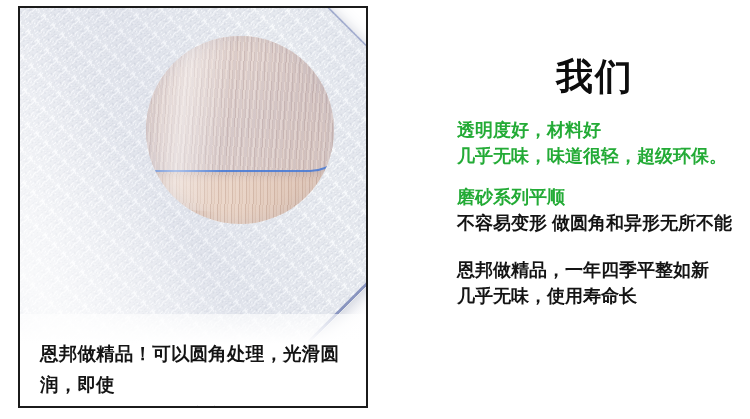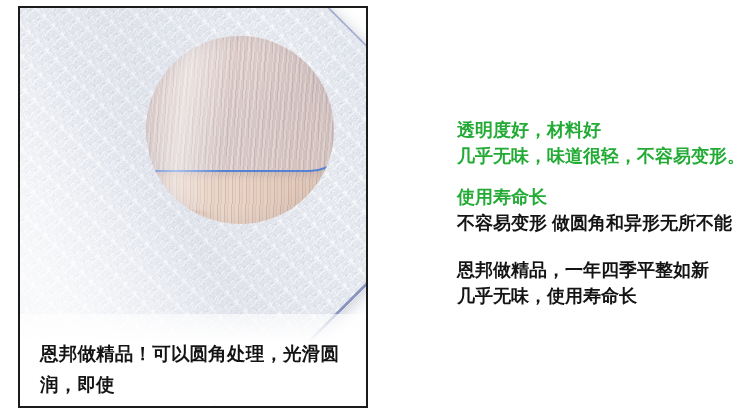--- a/index.html
+++ b/index.html
@@ -187,30 +187,31 @@
       <div class="mag-vignette"></div>
     </div>
 
     <div class="caption-wrap">
       <div class="caption">恩邦做精品！可以圆角处理，光滑圆润，即使
   一块小垫也要做到完美的手感。</div>
     </div>
   </div>
 
   <div class="panel">
+    <div class="panel-title">我们</div>
 
     <div class="groups">
 
       <div class="grp">
         <div class="line green">透明度好，材料好</div>
-        <div class="line green">几乎无味，味道很轻，不容易变形。</div>
+        <div class="line green">几乎无味，味道很轻，超级环保。</div>
       </div>
 
       <div class="grp">
-        <div class="line green">使用寿命长</div>
+        <div class="line green">磨砂系列平顺</div>
         <div class="line">不容易变形 做圆角和异形无所不能</div>
       </div>
 
       <div class="grp spaced">
         <div class="line">恩邦做精品，一年四季平整如新</div>
         <div class="line">几乎无味，使用寿命长</div>
       </div>
 
     </div>
   </div>

